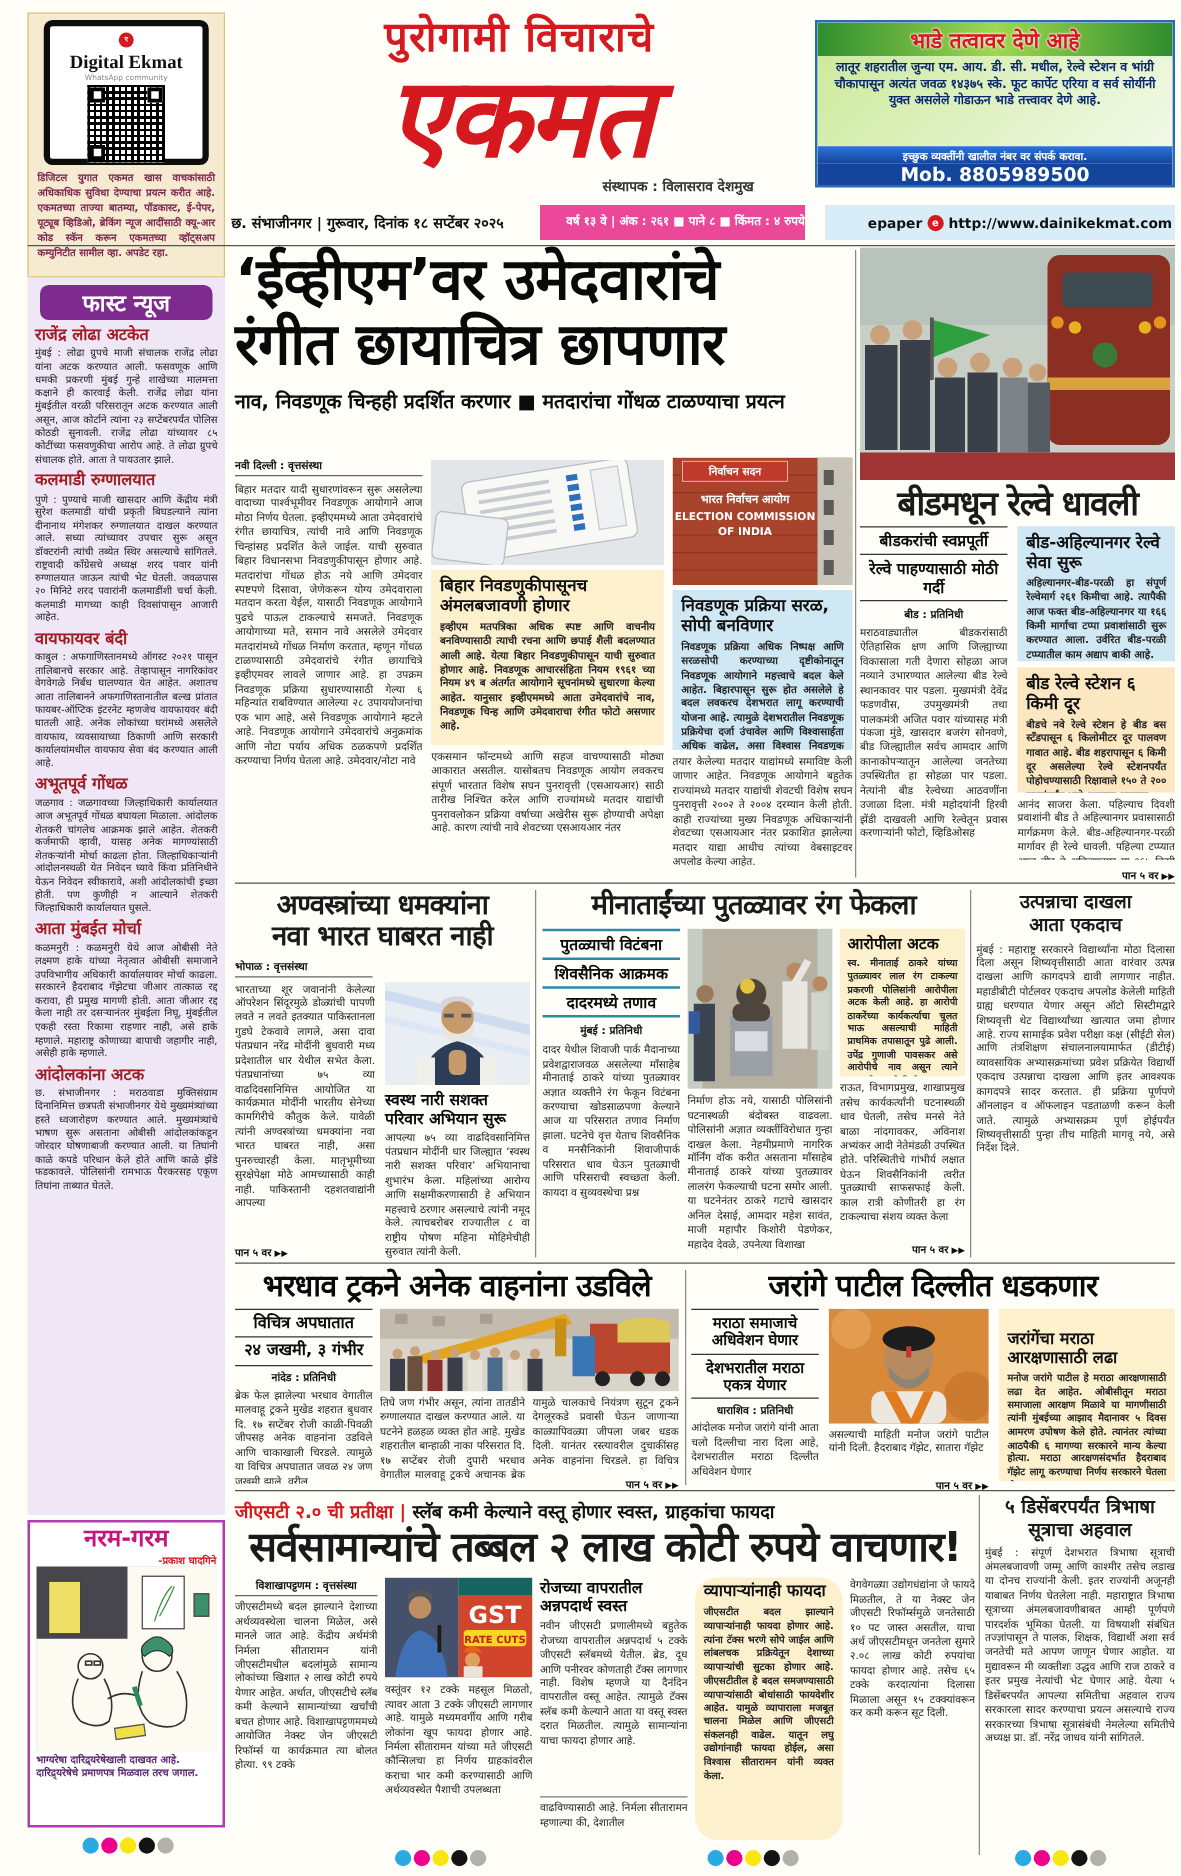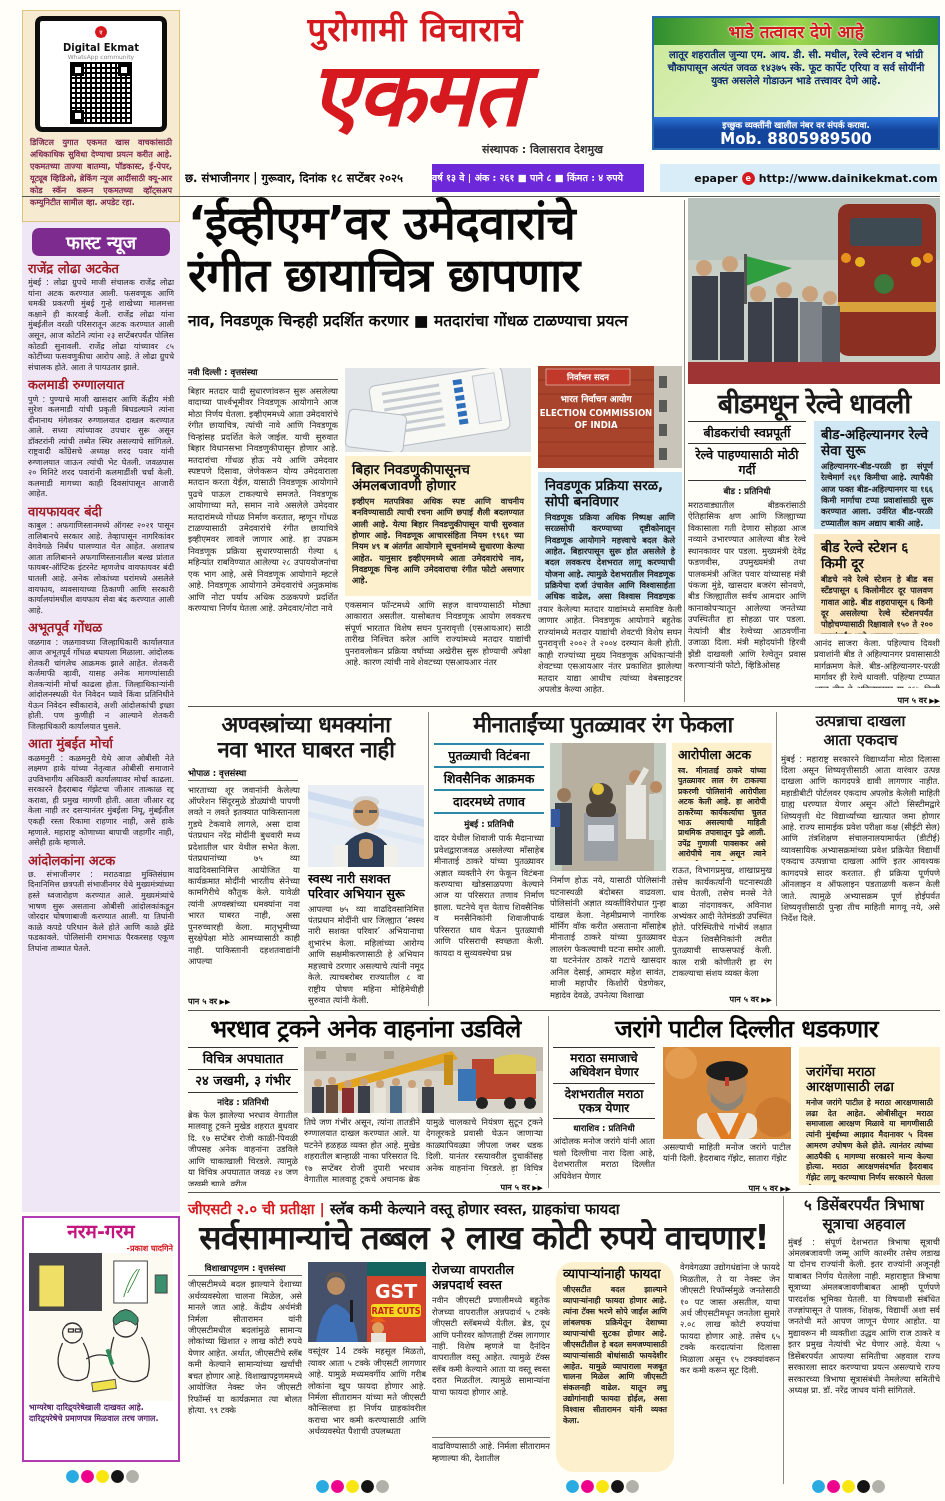--- a/index.html
+++ b/index.html
@@ -21,36 +21,36 @@
 .blue{background:#cfe8f4;}
 .orange{background:#fbe7c2;}
 .jump{font-weight:800;font-size:8.2px;color:#0a0a0a;white-space:nowrap;}
 .jump::after{content:" ▶▶";font-size:7px;}
 .vline{position:absolute;width:1px;background:#8a8a84;}
 .hline{position:absolute;height:1px;background:#55554f;}
 
 #qr-ad{left:22px;top:10px;width:158px;height:212px;background:#f6ebd0;border:1px solid #dcc27f;padding:5px 7px;}
 .qr-card{width:132px;height:116px;margin:0 auto;background:#fff;border:5px solid #0d0d0d;border-radius:7px;text-align:center;padding-top:2px;}
 .qr-logo{display:inline-block;width:12px;height:12px;border-radius:50%;background:#d6191f;color:#fff;font-size:5px;line-height:12px;font-weight:700;overflow:hidden;}
-.qr-brand{font-size:10px;font-weight:800;color:#111;}
+.qr-brand{font-size:15px;font-weight:800;color:#111;font-family:Liberation Serif, serif;}
 .qr-sub{font-size:6px;color:#888;}
 .qr-code{width:62px;height:62px;margin:2px auto 0;position:relative;background-image:repeating-linear-gradient(0deg,#000 0 2px,transparent 2px 5px),repeating-linear-gradient(90deg,#000 0 2px,transparent 2px 5px);background-color:#fff;}
 .qr-eye{position:absolute;width:12px;height:12px;border:3px solid #000;background:#fff;}
 .qr-text{margin-top:5px;font-size:8px;line-height:1.5;font-weight:700;color:#7e2a52;text-align:justify;}
 #masthead{left:188px;top:6px;width:455px;text-align:center;}
 .mast-tagline{color:#d6191f;font-size:33px;font-weight:800;letter-spacing:1px;}
 .mast-title{color:#d6191f;font-size:88px;font-weight:800;font-style:italic;line-height:1.0;letter-spacing:-2px;}
 .mast-founder{font-size:11px;color:#333;font-weight:700;text-align:right;padding-right:40px;margin-top:2px;}
 #rent-ad{left:652px;top:16px;width:288px;height:134px;border:2px solid #2b6cb0;overflow:hidden;}
 .rent-title{background:linear-gradient(90deg,#2f8e2f,#9fd84e,#2f8e2f);color:#d6191f;font-weight:800;font-size:17px;text-align:center;padding:2px 0;text-shadow:0 0 2px #fff,0 0 2px #fff;}
 .rent-body{background:linear-gradient(135deg,#cdea9d,#f2f9e8);color:#0a2a6b;font-weight:700;font-size:10px;line-height:1.32;text-align:center;padding:3px 8px;height:72px;}
 .rent-contact{background:linear-gradient(180deg,#2b74d9,#14459c);color:#fff;text-align:center;font-size:8.5px;font-weight:700;padding-top:2px;}
 .rent-mobile{background:#14459c;color:#fff;text-align:center;font-size:15px;font-weight:800;padding-bottom:2px;}
 #edition-strip{left:185px;top:164px;width:247px;height:28px;font-size:11.5px;font-weight:800;line-height:28px;color:#0d0d0d;white-space:nowrap;overflow:hidden;}
-#issue-strip{left:432px;top:164px;width:212px;height:28px;background:#6d28d9;color:#fff;font-size:9.5px;font-weight:700;line-height:28px;text-align:left;white-space:nowrap;overflow:hidden;}
+#issue-strip{left:432px;top:164px;width:212px;height:28px;background:#ec4899;color:#fff;font-size:9.5px;font-weight:700;line-height:28px;text-align:right;white-space:nowrap;overflow:hidden;}
 #epaper-strip{left:660px;top:164px;width:280px;height:28px;background:#d8edf8;display:flex;align-items:center;justify-content:center;gap:4px;font-size:11px;font-weight:700;color:#111;padding-left:32px;}
 .ep-icon{display:inline-block;width:13px;height:13px;border-radius:50%;background:#d6191f;color:#fff;font-size:8px;line-height:13px;text-align:center;font-weight:800;}
 
 #fast-news{left:22px;top:222px;width:158px;height:990px;background:#efe7f6;padding:4px 6px;overflow:hidden;}
 .fn-header{background:#7d2b8e;color:#fff;font-size:18px;font-weight:800;text-align:center;border-radius:7px;padding:2px 0;margin:2px 4px 6px;}
 .fn-title{color:#a01d26;font-size:13px;font-weight:800;margin:5px 0 2px;line-height:1.1;}
 .fn-body{font-size:8px;line-height:1.32;text-align:justify;color:#222;}
 #cartoon{left:22px;top:1216px;width:158px;height:246px;background:#fff;border:2px solid #b13cb1;padding:3px 5px;overflow:hidden;}
 .ct-title{color:#c4157f;font-size:19px;font-weight:800;text-align:center;line-height:1.1;}
 .ct-author{color:#d6191f;font-size:8px;font-weight:700;text-align:right;}
@@ -508,21 +508,21 @@
             <rect x="59" width="59" height="14" fill="#14655f"></rect>
             <rect x="59" y="14" width="59" height="66" fill="#d2442b"></rect>
             <text x="88" y="36" text-anchor="middle" font-size="19" font-weight="bold" fill="#ffffff">GST</text>
             <rect x="63" y="42" width="50" height="13" rx="3" fill="#f6d820"></rect>
             <text x="88" y="52" text-anchor="middle" font-size="8" font-weight="bold" fill="#c0201a">RATE CUTS</text>
             <circle cx="70" cy="66" r="6" fill="#e0a060"></circle>
             <path d="M62 60 q8 -10 16 0 z" fill="#e8601a"></path>
             <rect x="63" y="71" width="15" height="9" fill="#e8e4da"></rect>
           </svg>
         </div>
-        <div class="body-text" style="height:126px;margin-top:4px;">वस्तूंवर 14 टक्के महसूल मिळतो, त्यावर आता ५ टक्के जीएसटी लागणार आहे. यामुळे मध्यमवर्गीय आणि गरीब लोकांना खूप फायदा होणार आहे. निर्मला सीतारामन यांच्या मते जीएसटी कौन्सिलचा हा निर्णय ग्राहकांवरील कराचा भार कमी करण्यासाठी आणि अर्थव्यवस्थेत पैशाची उपलब्धता</div>
+        <div class="body-text" style="height:126px;margin-top:4px;">वस्तूंवर १२ टक्के महसूल मिळतो, त्यावर आता 3 टक्के जीएसटी लागणार आहे. यामुळे मध्यमवर्गीय आणि गरीब लोकांना खूप फायदा होणार आहे. निर्मला सीतारामन यांच्या मते जीएसटी कौन्सिलचा हा निर्णय ग्राहकांवरील कराचा भार कमी करण्यासाठी आणि अर्थव्यवस्थेत पैशाची उपलब्धता</div>
       </div>
       <div class="abs" style="left:244px;top:0;width:118px;">
         <div class="subhead2">रोजच्या वापरातील अन्नपदार्थ स्वस्त</div>
         <div class="body-text" style="height:138px;">नवीन जीएसटी प्रणालीमध्ये बहुतेक रोजच्या वापरातील अन्नपदार्थ ५ टक्के जीएसटी स्लॅबमध्ये येतील. ब्रेड, दूध आणि पनीरवर कोणताही टॅक्स लागणार नाही. विशेष म्हणजे या दैनंदिन वापरातील वस्तू आहेत. त्यामुळे टॅक्स स्लॅब कमी केल्याने आता या वस्तू स्वस्त दरात मिळतील. त्यामुळे सामान्यांना याचा फायदा होणार आहे.</div>
         <div style="border-top:1px solid #777;margin:4px 0 3px;"></div>
         <div class="body-text" style="height:34px;">वाढविण्यासाठी आहे. निर्मला सीतारामन म्हणाल्या की, देशातील</div>
       </div>
       <div class="abs note-box yellow" style="left:368px;top:0;width:118px;height:210px;padding:5px 7px;border-radius:18px;">
         <div class="nb-title" style="font-size:13px;">व्यापाऱ्यांनाही फायदा</div>
         <div class="nb-body" style="font-size:7.9px;">जीएसटीत बदल झाल्याने व्यापाऱ्यांनाही फायदा होणार आहे. त्यांना टॅक्स भरणे सोपे जाईल आणि लांबलचक प्रक्रियेतून देशाच्या व्यापाऱ्यांची सुटका होणार आहे. जीएसटीतील हे बदल समजण्यासाठी व्यापाऱ्यांसाठी बोधांसाठी फायदेशीर आहेत. यामुळे व्यापाराला मजबूत चालना मिळेल आणि जीएसटी संकलनही वाढेल. यातून लघु उद्योगांनाही फायदा होईल, असा विश्वास सीतारामन यांनी व्यक्त केला.</div>

